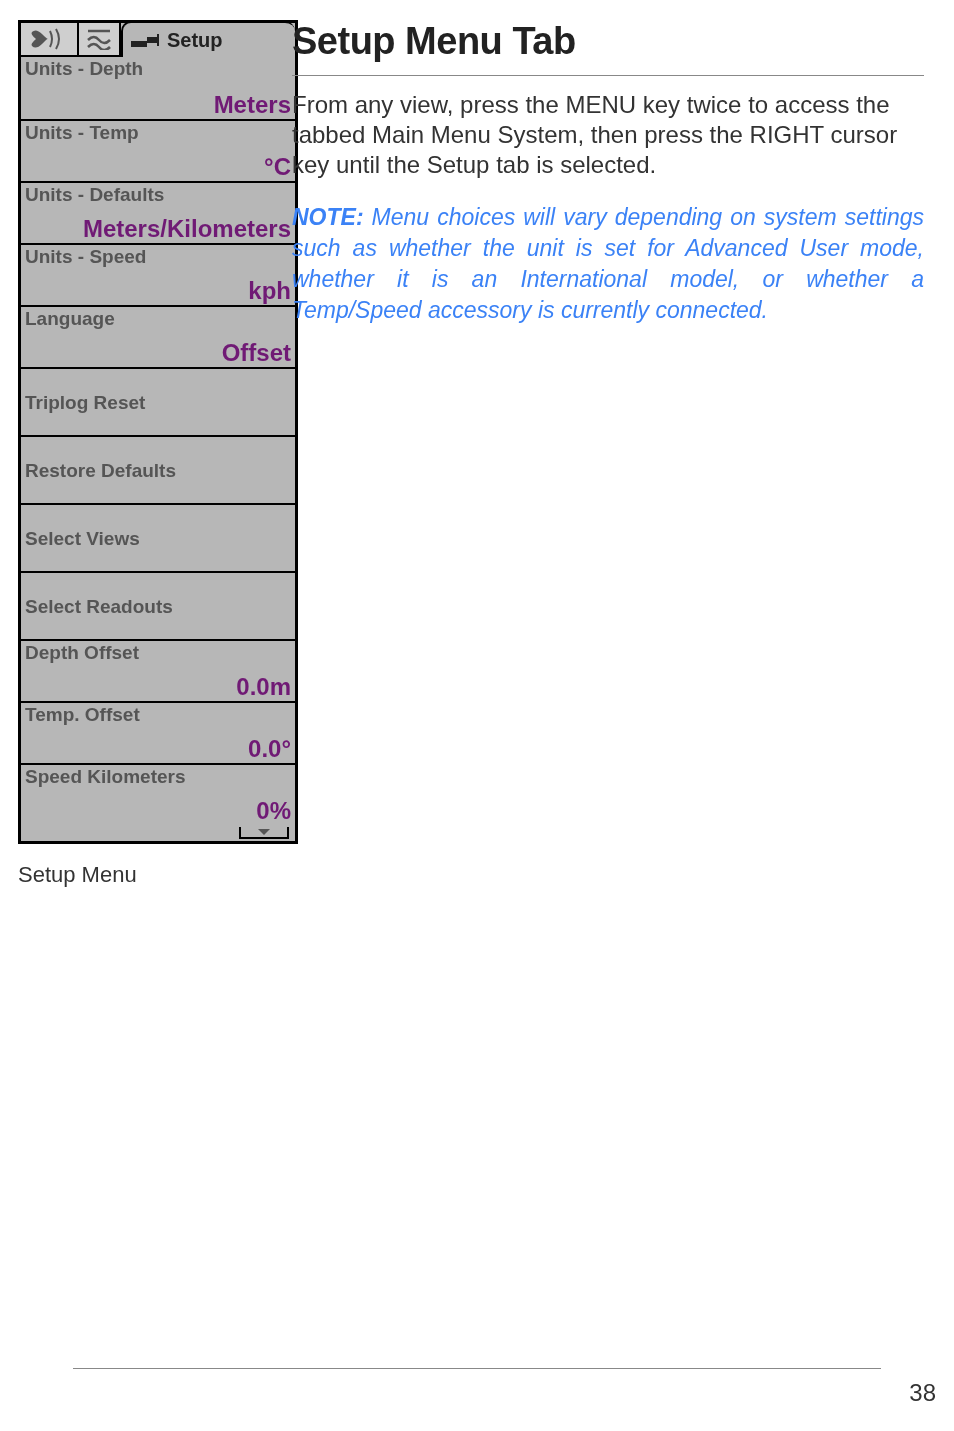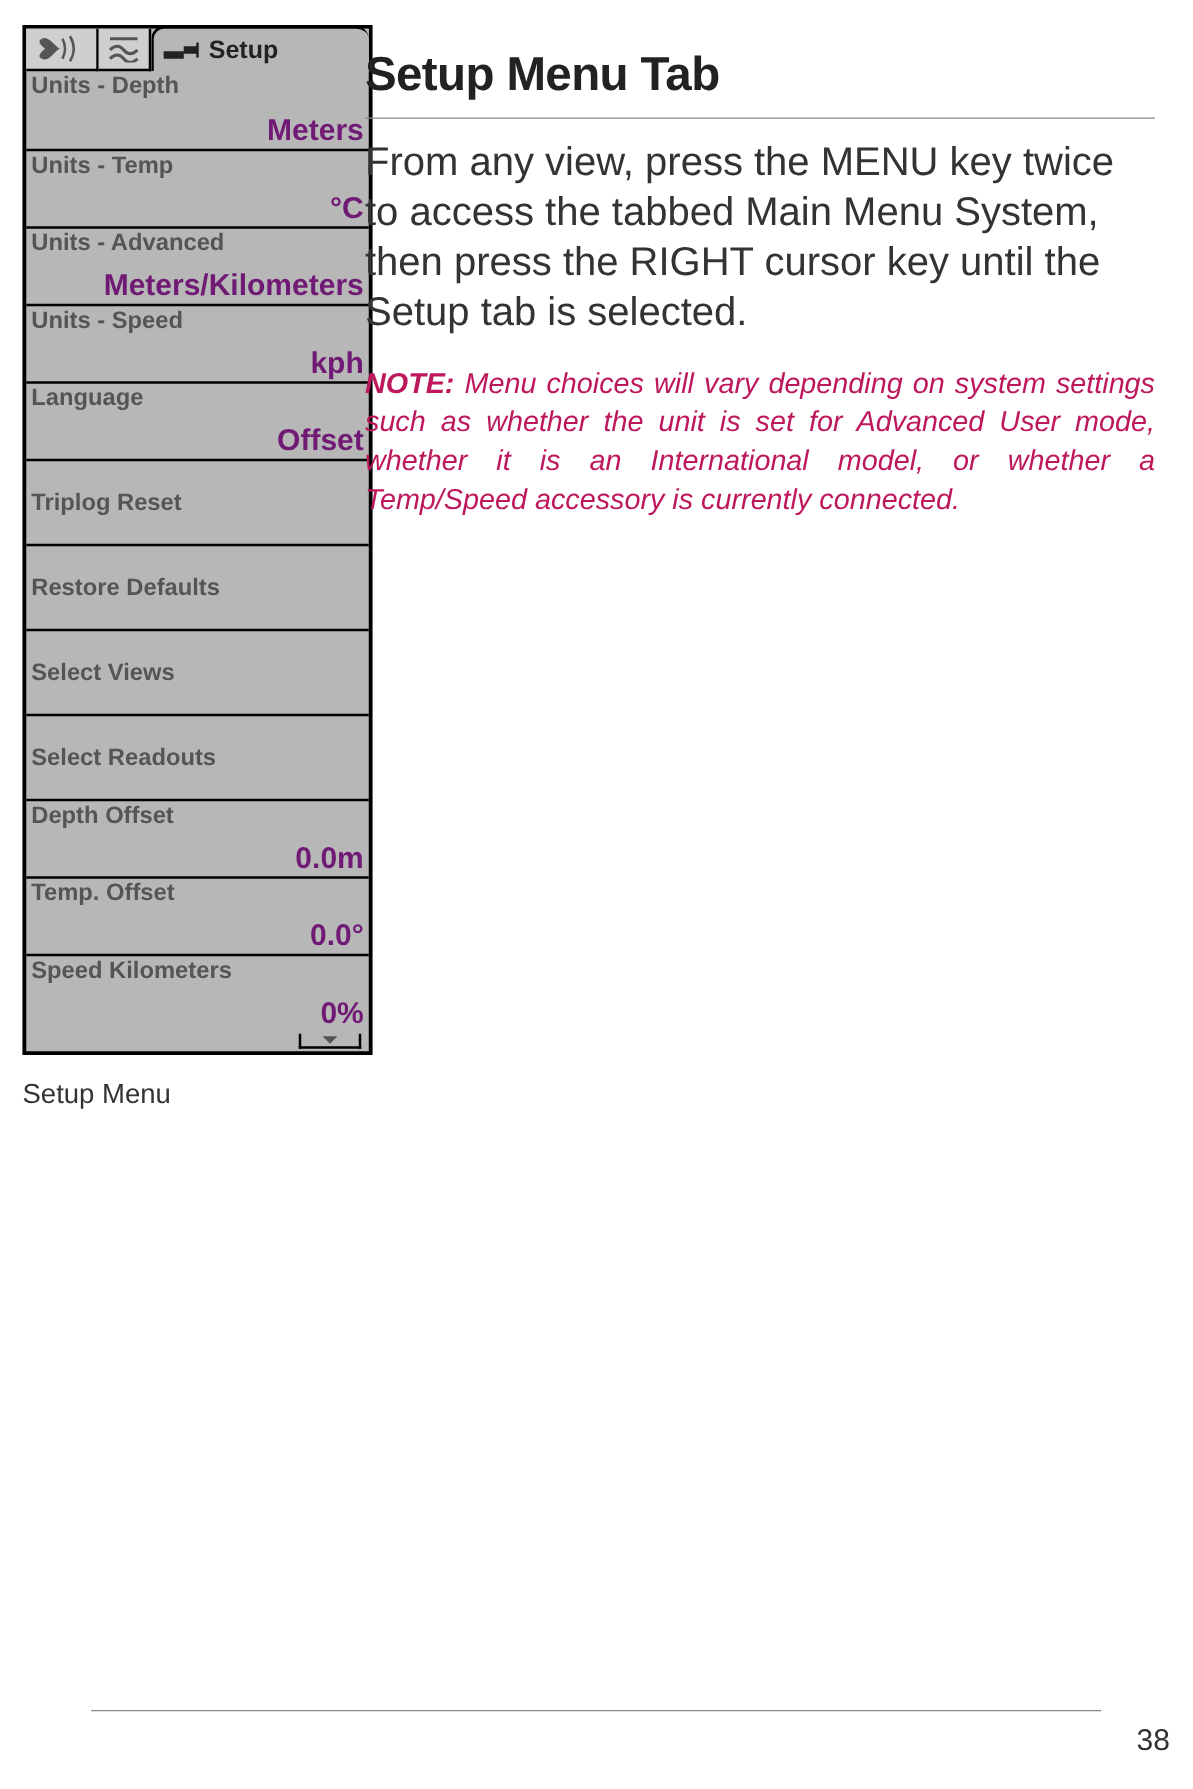--- a/index.html
+++ b/index.html
@@ -28,24 +28,24 @@
   .lcd-scroll-down { width: 50px; height: 12px; border: 2px solid #000; border-top-width: 0; display: flex; align-items: center; justify-content: center; background: #b7b7b7; }
   .lcd-scroll-tri { width: 0; height: 0; border-left: 6px solid transparent; border-right: 6px solid transparent; border-top: 6px solid #555; }
 
   .caption { margin-top: 18px; font-size: 22px; color: #333; }
 
   
   .tab-svg { display: block; }
 
   
   .right-col { flex: 1; padding-right: 12px; }
-  h1 { font-family: "Arial Black", Arial, sans-serif; font-weight: 900; font-size: 38px; letter-spacing: -0.5px; margin-bottom: 12px; color: #222; margin-top: 19px; }
+  h1 { font-family: "Arial Black", Arial, sans-serif; font-weight: 900; font-size: 38px; letter-spacing: -0.5px; margin-bottom: 12px; color: #222; }
   .divider { border: 0; border-top: 1px solid #888; margin-bottom: 14px; }
-  .para { font-size: 32px; line-height: 1.25; margin-bottom: 22px; color: #333; }
-  .note { font-size: 23px; line-height: 1.35; font-style: italic; color: #be185d; text-align: justify; }
+  .para { font-size: 24px; line-height: 1.25; margin-bottom: 22px; color: #333; }
+  .note { font-size: 23px; line-height: 1.35; font-style: italic; color: #3b82f6; text-align: justify; }
   .note .bold { font-weight: 800; font-style: italic; }
 
   
   .page-footer { margin-top: auto; text-align: right; padding-bottom: 24px; }
   .page-footer hr { border: 0; border-top: 1px solid #888; width: 88%; margin: 0 auto 10px auto; }
   .page-footer .num { font-size: 24px; color: #333; }
 </style>
 </head>
 <body>
 
@@ -82,21 +82,21 @@
         <div class="lcd-rows">
           <div class="lcd-row">
             <span class="lcd-label">Units - Depth</span>
             <span class="lcd-value">Meters</span>
           </div>
           <div class="lcd-row">
             <span class="lcd-label">Units - Temp</span>
             <span class="lcd-value">°C</span>
           </div>
           <div class="lcd-row">
-            <span class="lcd-label">Units - Advanced</span>
+            <span class="lcd-label">Units - Defaults</span>
             <span class="lcd-value">Meters/Kilometers</span>
           </div>
           <div class="lcd-row">
             <span class="lcd-label">Units - Speed</span>
             <span class="lcd-value">kph</span>
           </div>
           <div class="lcd-row">
             <span class="lcd-label">Language</span>
             <span class="lcd-value">Offset</span>
           </div>

